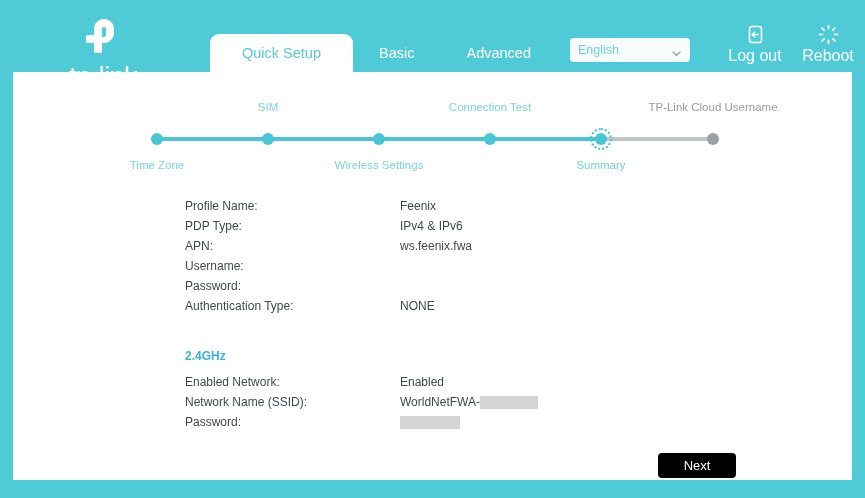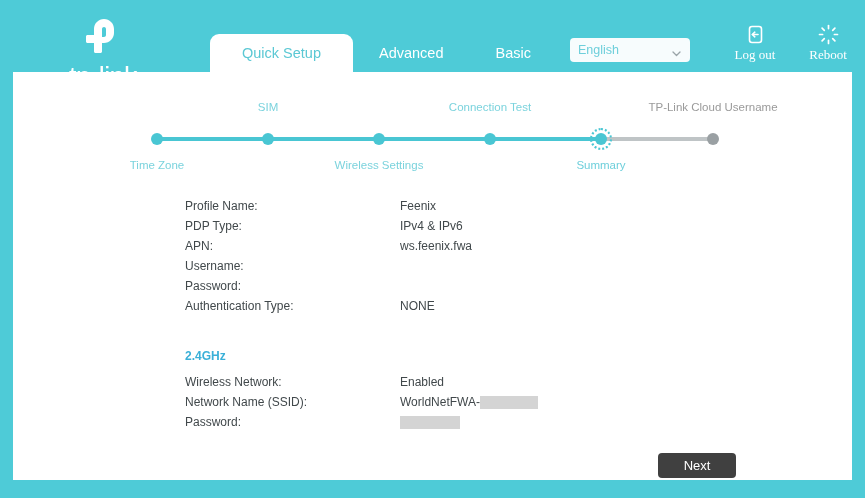--- a/index.html
+++ b/index.html
@@ -108,24 +108,23 @@
     width: 56px;
     display: flex;
     flex-direction: column;
     align-items: center;
     gap: 3px;
     cursor: pointer;
   }
   #action-logout { left: 727px; }
   #action-reboot { left: 800px; }
   .hdr-action-label {
-    font-size: 13px;
+    font-size: 16px;
     color: #ffffff;
     line-height: 1;
-    font-family: Liberation Serif, serif;
   }
   .hdr-icon { width: 21px; height: 21px; display: block; }
 
   
   #content-panel {
     position: absolute;
     left: 13px; top: 72px;
     width: 839px;
     height: 408px;
     background: #ffffff;
@@ -226,21 +225,21 @@
     color: #3ab0d8;
     margin-top: 33px;
     margin-bottom: 9px;
   }
 
   
   #next-button {
     position: absolute;
     left: 645px; top: 381px;
     width: 78px; height: 25px;
-    background: #404040;
+    background: #000000;
     border: none;
     border-radius: 4px;
     color: #ffffff;
     font-size: 13px;
     font-family: "Liberation Sans", sans-serif;
     cursor: pointer;
   }
 </style>
 </head>
 <body>
@@ -253,22 +252,22 @@
       <span>
         <svg width="40" height="38" viewBox="0 0 40 38">
           <path fill="#ffffff" d="M21 2c-5.5 0-10 4.4-10 9.9V18H4.5C3.7 18 3 18.7 3 19.5v5c0 .8.7 1.5 1.5 1.5H11v8.5c0 .8.7 1.5 1.5 1.5h5c.8 0 1.5-.7 1.5-1.5V26h2c5.5 0 10-4.4 10-9.9V12C31 6.4 26.5 2 21 2zm0 18h-2v-8.1c0-1.1.9-2 2-2s2 .9 2 2V18c0 1.1-.9 2-2 2z"></path>
         </svg>
       </span>
       <span id="logo-wordmark">tp-link</span>
     </div>
 
     <div id="tabs">
       <div class="tab active">Quick Setup</div>
+      <div class="tab">Basic</div>
       <div class="tab">Advanced</div>
-      <div class="tab">Basic</div>
     </div>
 
     <div id="lang-select">
       <span id="lang-label">English</span>
       <span id="lang-chevron">
         <svg width="11" height="11" viewBox="0 0 11 11">
           <path d="M2 4 L5.5 7.5 L9 4" fill="none" stroke="#9aa4a8" stroke-width="1.3" stroke-linecap="round" stroke-linejoin="round"></path>
         </svg>
       </span>
     </div>
@@ -365,21 +364,21 @@
         <div class="row-value"></div>
       </div>
       <div class="row">
         <div class="row-label">Authentication Type:</div>
         <div class="row-value">NONE</div>
       </div>
 
       <div class="section-title">2.4GHz</div>
 
       <div class="row">
-        <div class="row-label">Wireless Network:</div>
+        <div class="row-label">Enabled Network:</div>
         <div class="row-value">Enabled</div>
       </div>
       <div class="row">
         <div class="row-label">Network Name (SSID):</div>
         <div class="row-value">
           <span>WorldNetFWA-</span>
             <span class="redaction ssid"></span>
         </div>
       </div>
       <div class="row">

